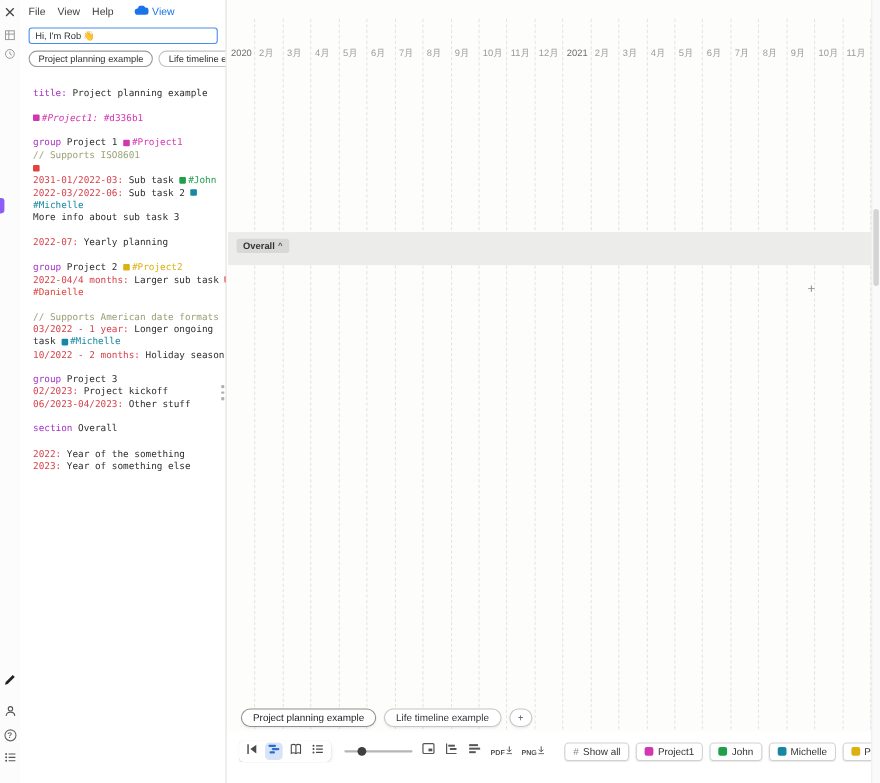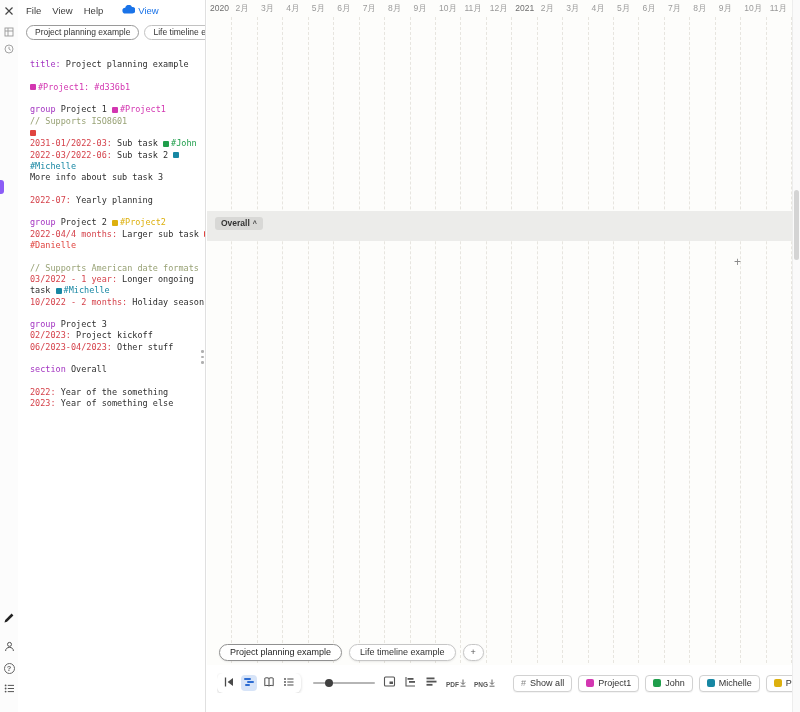--- a/index.html
+++ b/index.html
@@ -32,21 +32,21 @@
   .c-cm   { color:#98a275; }
   .c-txt  { color:#2e2e2e; }
   .swatch { display:inline-block; width:6px; height:6px; border-radius:1px; margin-right:2px; vertical-align:-0.5px; }
 
   .divider-handle { position:absolute; left:201px; top:350px; z-index:15; width:3px; }
   .divider-handle i { display:block; width:2.5px; height:2.5px; border-radius:50%; background:#b0b0b0; margin-bottom:3px; }
 
   
   .timeline { position:absolute; left:207px; top:0; right:0; bottom:0; background:#fdfdfb; overflow:hidden; }
   .tl-header { position:absolute; top:0; left:0; right:8px; height:17px; display:flex; z-index:3; }
-  .tl-hcol { flex:1 0 0; padding:3px 0 0 3px; font-size:8.5px; color:#9a9a9a; white-space:nowrap; overflow:visible; }
+  .tl-hcol { flex:1 0 0; padding:3px 0 0 3px; font-size:8.5px; color:#9a9a9a; white-space:nowrap; overflow:visible;margin-top:40px; }
   .tl-hcol.year { color:#6e6e6e; }
   .tl-grid { position:absolute; top:17px; left:0; right:8px; bottom:49px; display:flex; z-index:1; }
   .tl-gcol { flex:1 0 0; border-right:1px dashed #e7e5df; }
 
   .overall-band { position:absolute; top:211px; left:0; right:8px; height:30px; background:#ececea; z-index:2; }
   .overall-pill { position:absolute; left:8px; top:6px; display:flex; align-items:center; gap:3px; background:#d8d8d6; border-radius:3px; padding:1px 6px 2px 6px; font-size:8.5px; font-weight:bold; color:#333; cursor:pointer; }
   .overall-caret { font-size:7px; font-weight:bold; color:#444; }
   .plus-hint { position:absolute; left:527px; top:255px; font-size:12px; color:#8a8a8a; z-index:2; cursor:pointer; }
 
   
@@ -142,30 +142,33 @@
           <span class="menu-item">View</span>
           <span class="menu-item">Help</span>
         </span>
       <span class="share-btn">
         <span><svg width="13" height="9" viewBox="0 0 13 9">
               <path d="M3.4 8.5 a2.9 2.9 0 0 1 -0.2 -5.8 A3.6 3.6 0 0 1 10 1.9 a2.6 2.6 0 0 1 0.4 6.6 z" fill="#1a73e8"></path>
             </svg></span>
         <span>View</span>
       </span>
     </div>
+    <div class="greeting-row">
+      <input class="greeting-input" value="Hi, I'm Rob 👋" style="">
+    </div>
     <div class="doc-tabs">
         <span class="doc-tab active">Project planning example</span>
         <span class="doc-tab">Life timeline example</span>
       </div>
     <div class="editor">
       <div>
           <div class="ed-line">&nbsp;</div>
           <div class="ed-line"><span class="c-kw">title:</span><span class="c-txt"> Project planning example</span></div>
           <div class="ed-line">&nbsp;</div>
-          <div class="ed-line"><span class="swatch" style="background: rgb(211, 54, 177);"></span><span style="color: rgb(211, 54, 177);">#Project1:</span><span style="color: rgb(211, 54, 177);"> #d336b1</span></div>
+          <div class="ed-line"><span class="swatch" style="background: rgb(211, 54, 177);"></span><span style="color: rgb(211, 54, 177); font-style: italic;">#Project1:</span><span style="color: rgb(211, 54, 177);"> #d336b1</span></div>
           <div class="ed-line">&nbsp;</div>
           <div class="ed-line"><span class="c-kw">group</span><span class="c-txt"> Project 1 </span><span class="swatch" style="background: rgb(211, 54, 177);"></span><span style="color: rgb(211, 54, 177);">#Project1</span></div>
           <div class="ed-line"><span class="c-cm">// Supports ISO8601</span></div>
           <div class="ed-line"><span class="swatch" style="background: rgb(224, 68, 63);"></span></div>
           <div class="ed-line"><span class="c-date">2031-01/2022-03:</span><span class="c-txt"> Sub task </span><span class="swatch" style="background: rgb(31, 158, 75);"></span><span style="color: rgb(31, 158, 75);">#John</span></div>
           <div class="ed-line"><span class="c-date">2022-03/2022-06:</span><span class="c-txt"> Sub task 2 </span><span class="swatch" style="background: rgb(23, 135, 163);"></span></div>
           <div class="ed-line"><span style="color: rgb(23, 135, 163);">#Michelle</span></div>
           <div class="ed-line"><span class="c-txt">More info about sub task 3</span></div>
           <div class="ed-line">&nbsp;</div>
           <div class="ed-line"><span class="c-date">2022-07:</span><span class="c-txt"> Yearly planning</span></div>

